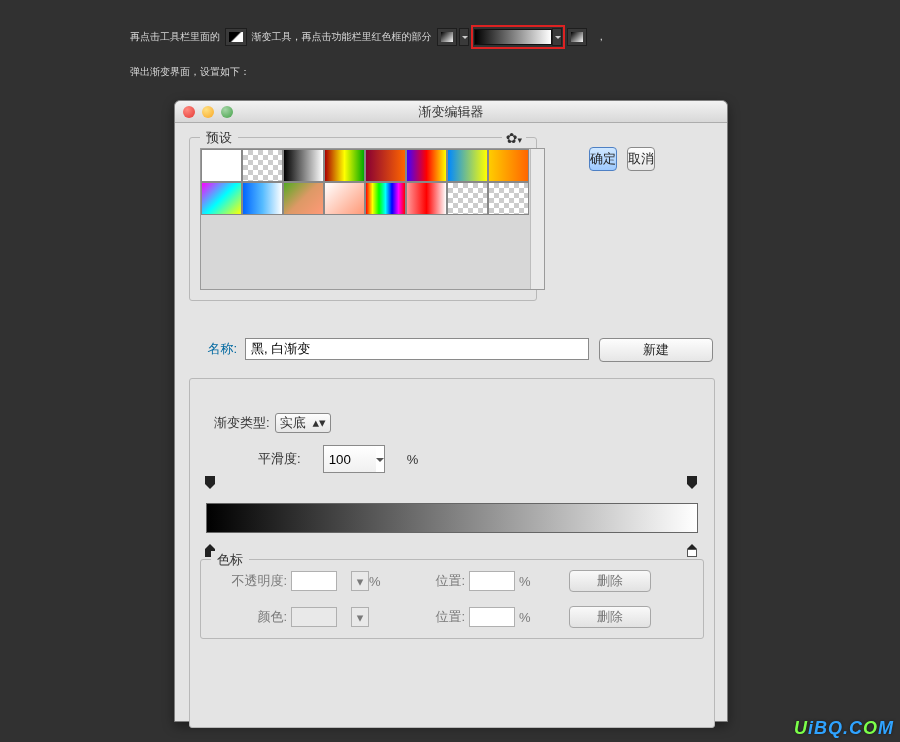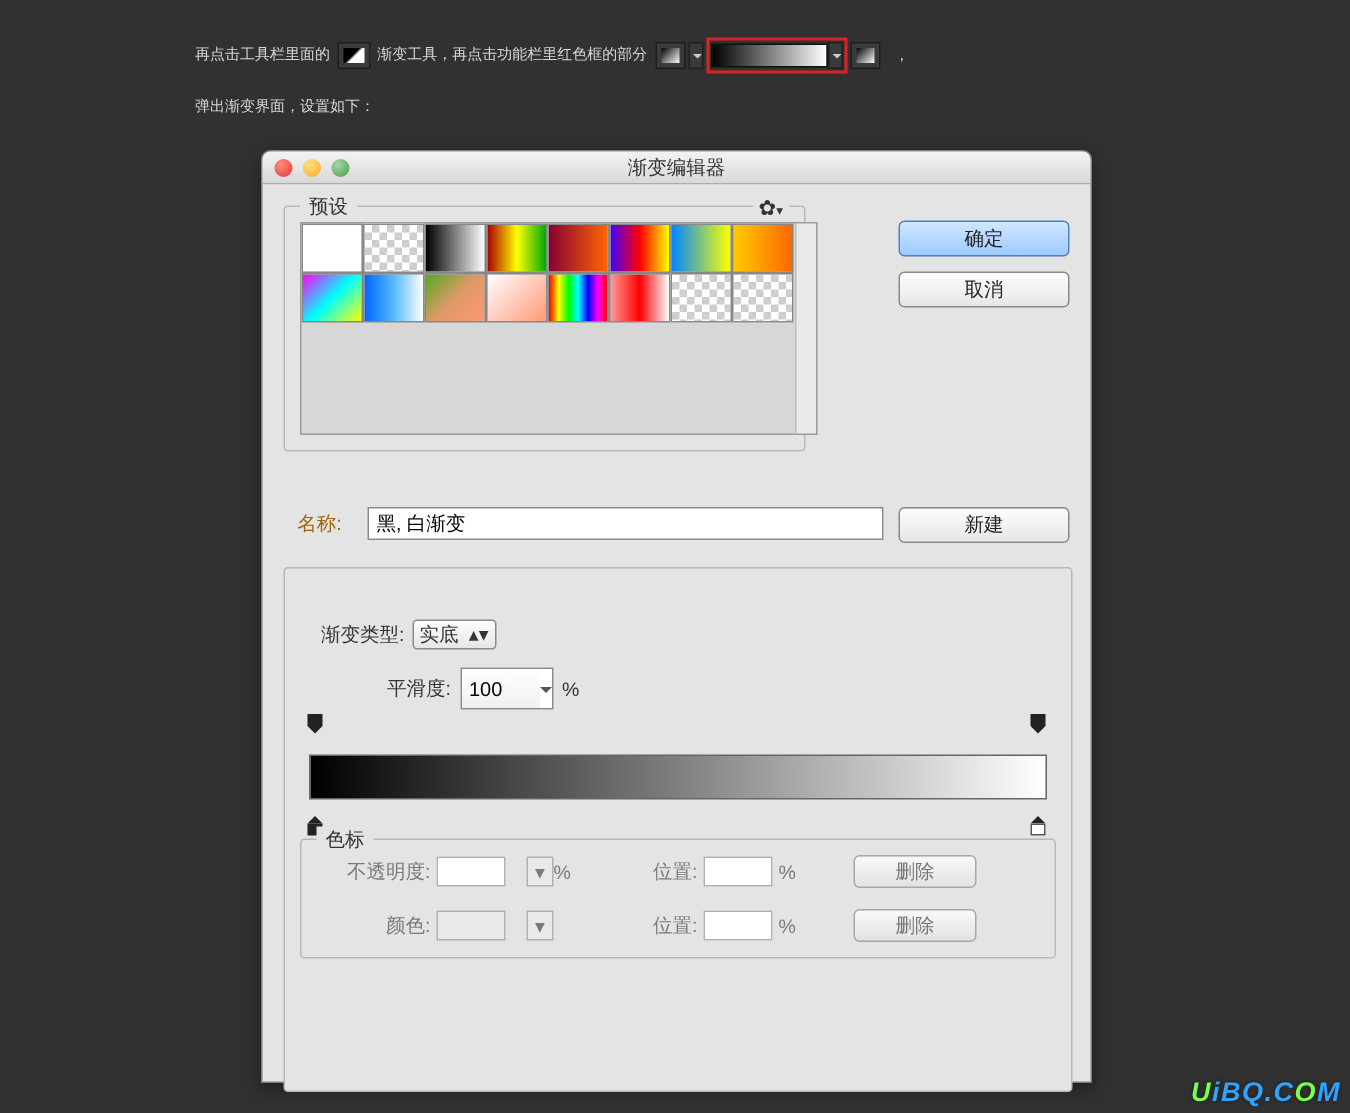--- a/index.html
+++ b/index.html
@@ -35,35 +35,35 @@
   .fieldset>.legend{position:absolute;top:-9px;left:10px;background:#e4e4e4;padding:0 6px;color:#333;font-size:13px}
   .gear{position:absolute;top:-8px;right:10px;background:#e4e4e4;padding:0 4px;color:#333;font-size:14px;cursor:default}
 
   .preset-wrap{width:348px}
   .preset-box{width:345px;height:142px;border:1px solid #9a9a9a;background:#d7d7d7;padding:0;overflow:hidden;position:relative}
   .scroll{position:absolute;right:0;top:0;width:14px;height:100%;background:#e9e9e9;border-left:1px solid #bdbdbd}
   .swatches{display:flex;flex-wrap:wrap;width:331px}
   .sw{width:41px;height:33px;border:1px solid #888}
   .checker{background-image:linear-gradient(45deg,#ccc 25%,transparent 25%),linear-gradient(-45deg,#ccc 25%,transparent 25%),linear-gradient(45deg,transparent 75%,#ccc 75%),linear-gradient(-45deg,transparent 75%,#ccc 75%);background-size:10px 10px;background-position:0 0,0 5px,5px -5px,-5px 0;background-color:#fff}
 
-  .right-btns{position:absolute;right:14px;top:24px;width:114px;display:flex;flex-direction:column;gap:10px}
+  .right-btns{position:absolute;right:24px;top:24px;width:114px;display:flex;flex-direction:row;gap:10px}
   .btn{height:24px;border:1px solid #8a8a8a;border-radius:4px;background:linear-gradient(#fdfdfd,#e6e6e6);color:#222;font-size:13px;display:flex;align-items:center;justify-content:center;cursor:default}
   .btn.primary{background:linear-gradient(#cfe7ff,#9ecaff);border-color:#4e80c4}
   .btn.new{position:absolute;right:14px;top:215px;width:114px}
 
   .name-row{position:absolute;left:14px;top:215px;display:flex;align-items:center;gap:8px;width:400px}
-  .name-row label{width:48px;text-align:center;color:#a16207;font-size:13px}
+  .name-row label{width:48px;text-align:right;color:#0369a1;font-size:13px}
   .name-input{flex:1;height:22px;border:1px solid #8a8a8a;background:#fff;padding:0 5px;color:#000;font-size:13px}
 
   
   .grad-section{position:absolute;left:14px;top:255px;width:526px;height:350px}
   .type-row{margin:24px 0 12px 14px;display:flex;align-items:center;gap:5px;font-size:13px;color:#333}
   .dropdown{display:inline-flex;align-items:center;height:20px;border:1px solid #8a8a8a;border-radius:3px;background:linear-gradient(#fdfdfd,#e6e6e6);padding:0 4px;min-width:56px;justify-content:space-between}
   .dropdown .arr{display:flex;flex-direction:column;line-height:4px}
-  .smooth-row{margin:0 0 16px 58px;display:flex;align-items:center;gap:6px;font-size:13px;color:#333}
+  .smooth-row{margin:0 0 16px 58px;display:flex;align-items:center;gap:22px;font-size:13px;color:#333}
   .smooth-input{width:52px;height:20px;border:1px solid #8a8a8a;background:linear-gradient(#fff,#f0f0f0);padding:13px 5px;color:#000;text-align:left}
   .smooth-arrow{border:4px solid transparent;border-top-color:#555;margin-top:6px}
 
   .ramp-wrap{position:relative;margin:6px 6px 10px 6px;height:60px}
   .stop{position:absolute;width:12px;height:12px;}
   .stop.top{top:0}
   .stop.bot{bottom:0}
   .stop .ptr{width:0;height:0;border:5px solid transparent}
   .stop.top .ptr{border-top-color:#222;margin-top:0}
   .stop.top .house{width:10px;height:8px;background:#222;margin-top:-13px}

